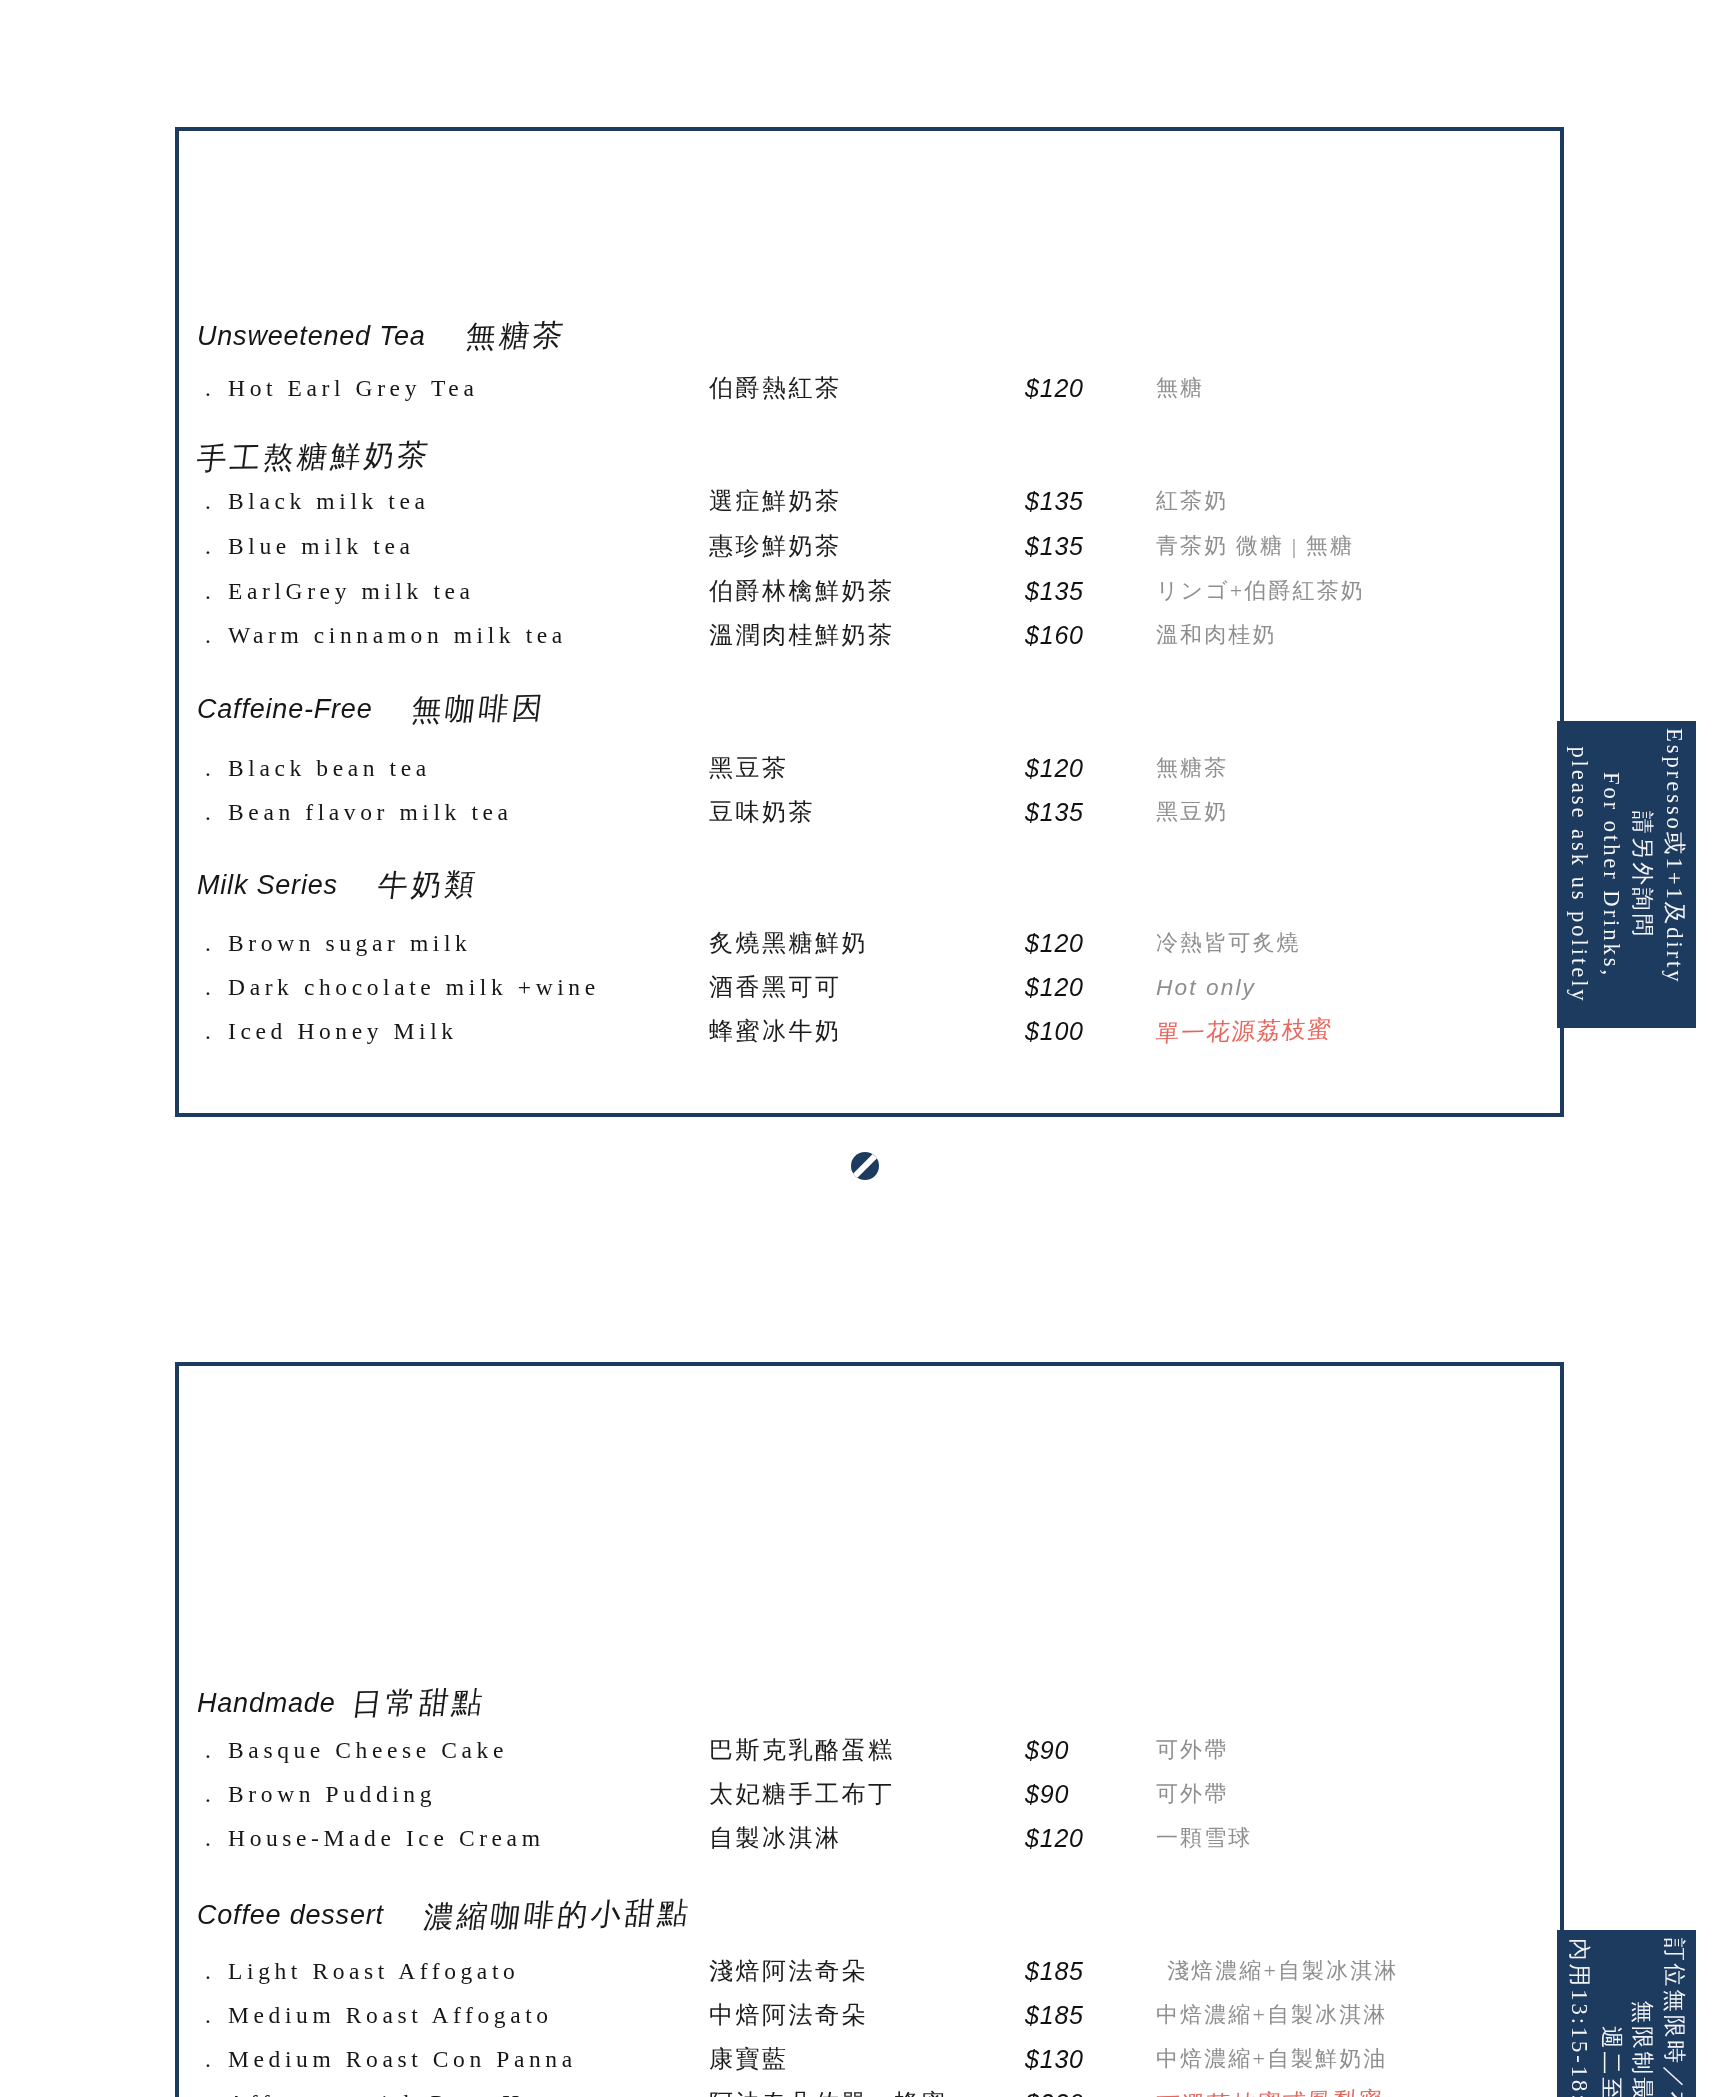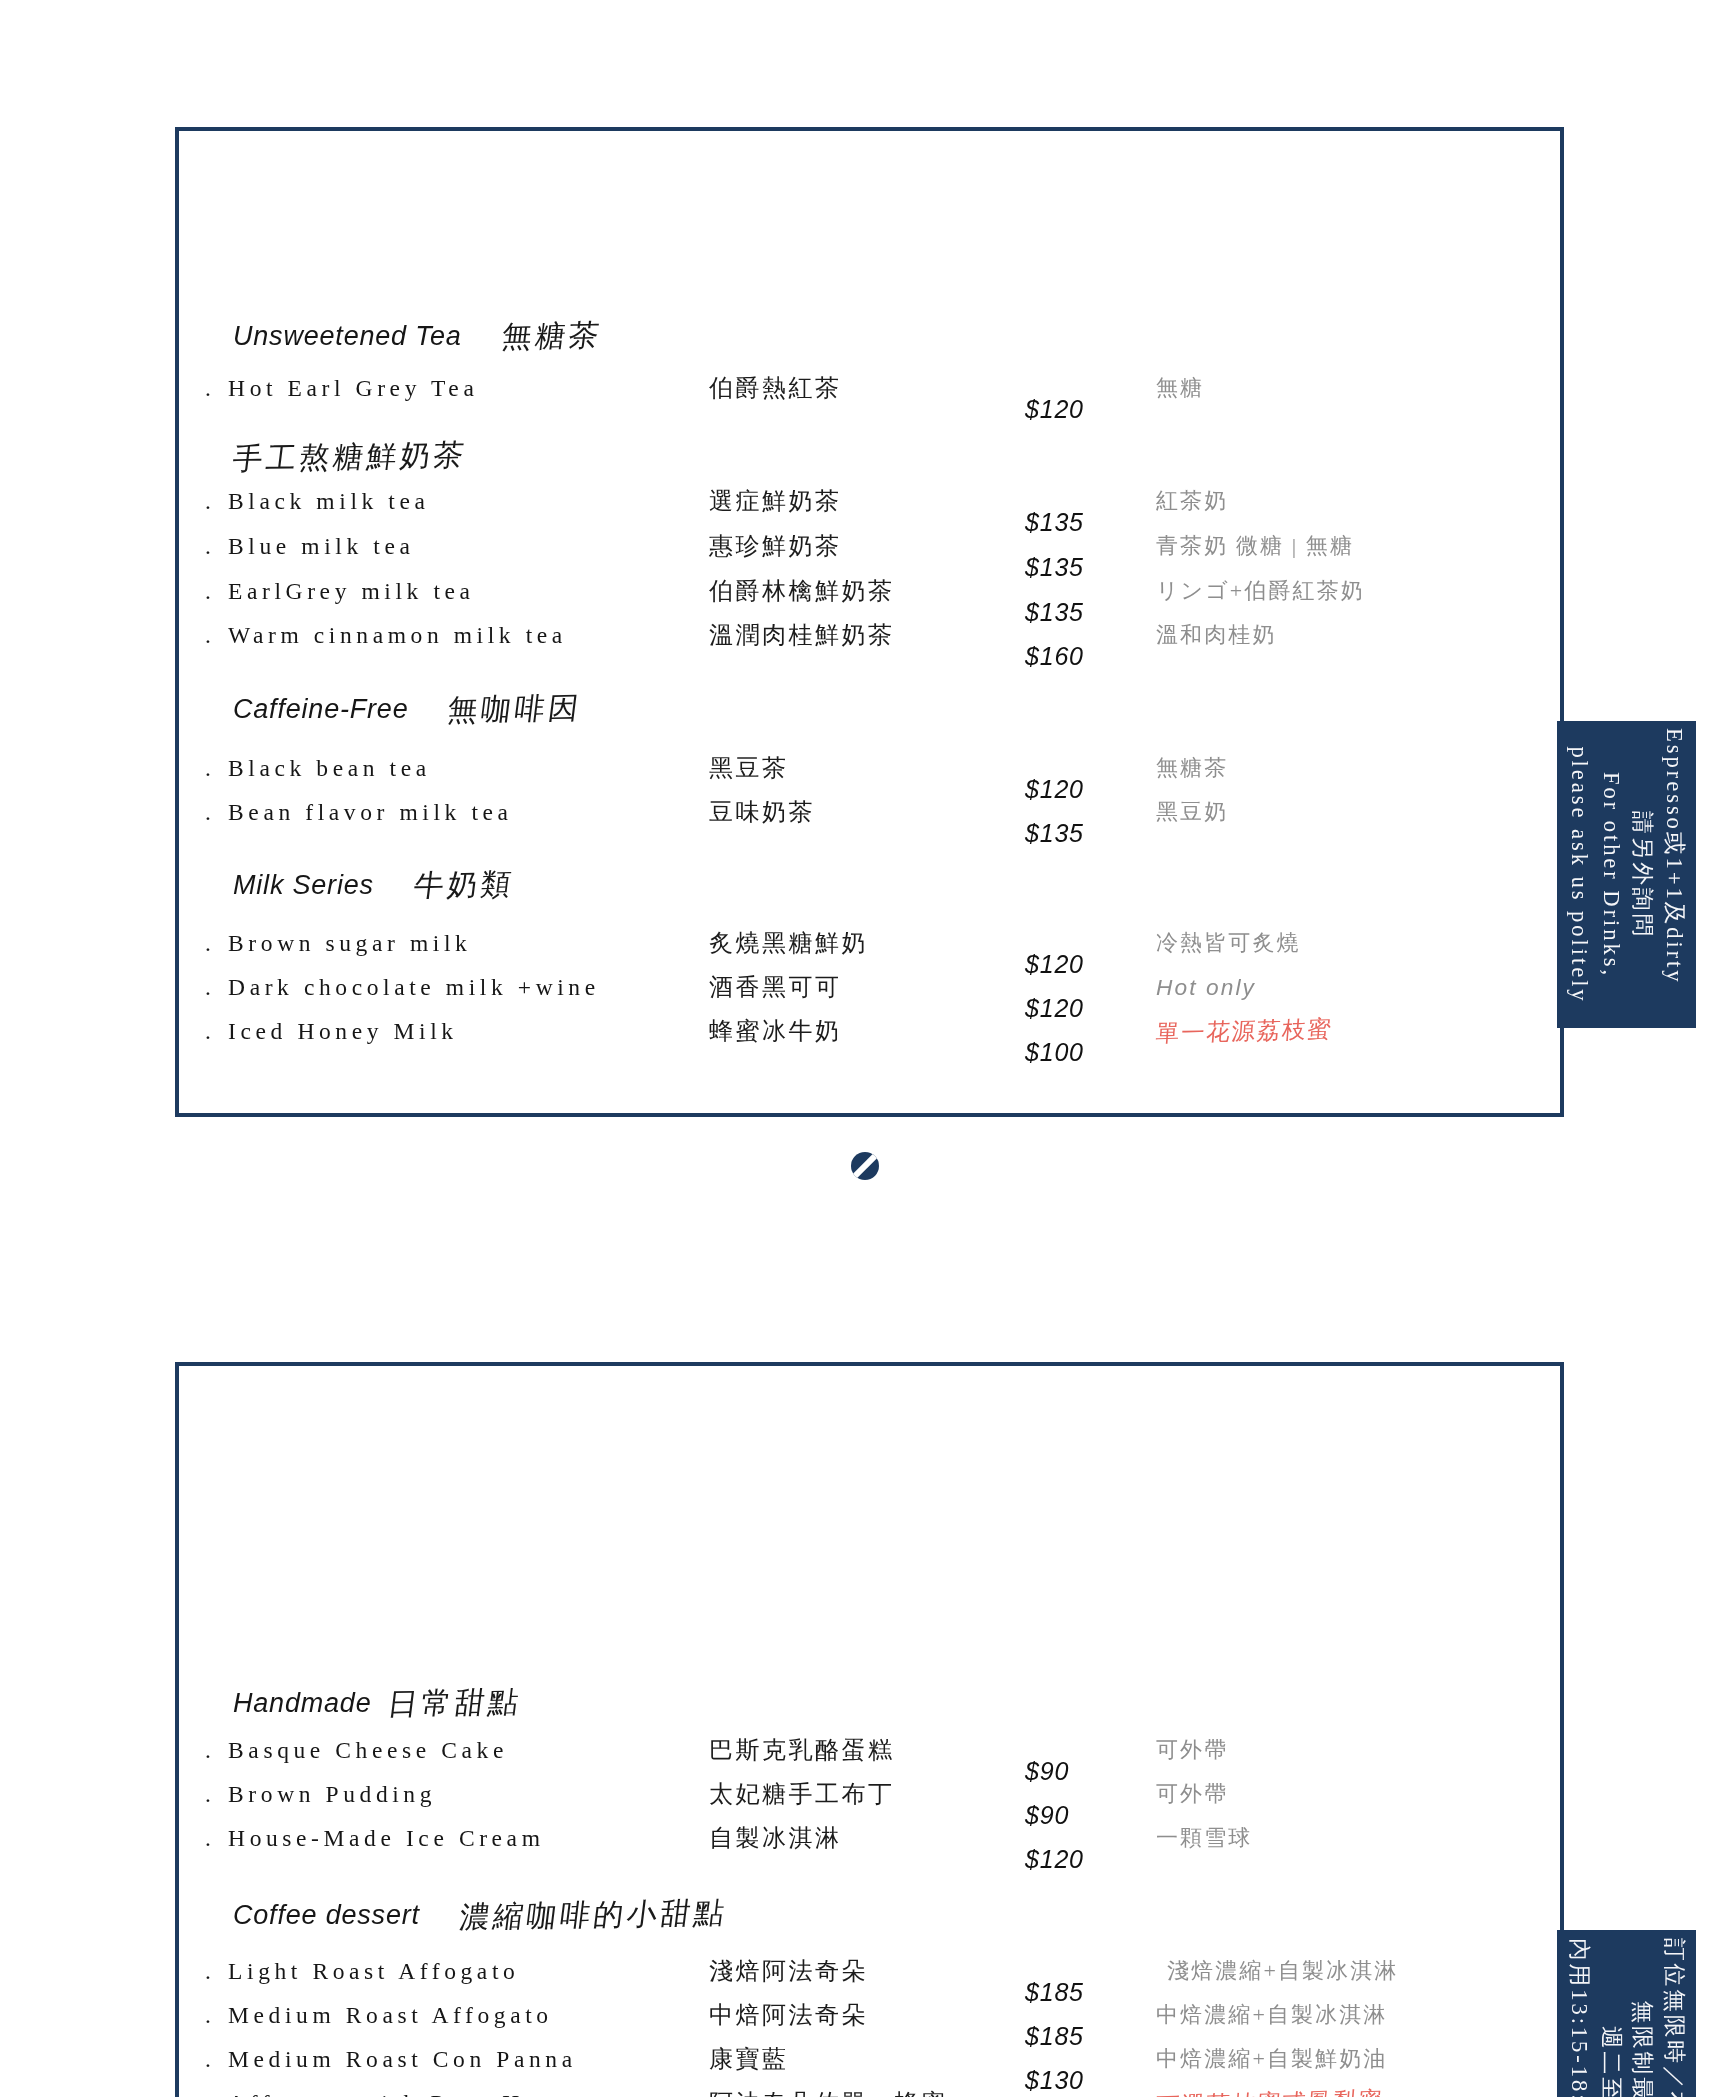--- a/index.html
+++ b/index.html
@@ -43,21 +43,20 @@
     line-height:31px;
   }
   .sb-left{text-align:left;}
   .sb-center{text-align:center;}
 
   .hdr{
     position:absolute;
     display:flex;align-items:center;gap:40px;
     white-space:nowrap;line-height:46px;height:46px;
     z-index:2;
-    margin-left:36px;
   }
   .hdr-en{
     font-family:"Liberation Sans","DejaVu Sans",sans-serif;
     font-style:italic;
     font-size:27px;
     letter-spacing:0.8px;
     color:#161616;
   }
   .hdr-zh{
     display:inline-block;
@@ -71,21 +70,21 @@
     height:44px;line-height:44px;
     white-space:nowrap;z-index:2;
     width:1300px;
   }
   .cell{position:absolute;top:0;height:44px;line-height:44px;white-space:nowrap;}
   .cell-en{left:8px;font-size:23.5px;letter-spacing:4.6px;color:#161616;}
   .cell-en .dot{display:inline-block;margin-right:12.6px;}
   .cell-zh{font-size:24px;letter-spacing:2.5px;color:#1c1c1c;}
   .cell-price{
     font-family:"Liberation Sans","DejaVu Sans",sans-serif;
-    font-style:italic;font-size:25px;letter-spacing:0.8px;color:#111111;margin-top:21px;
+    font-style:italic;font-size:25px;letter-spacing:0.8px;color:#111111;
   }
   .cell-note{font-size:22px;letter-spacing:2.1px;color:#8e8e8e;}
   .note-latin{font-family:"Liberation Sans","DejaVu Sans",sans-serif;font-style:italic;font-size:22.7px;}
   .note-red{display:inline-block;color:#e8655c;font-size:23.5px;transform:skewX(-6deg) rotate(-1.5deg);letter-spacing:1.7px;}
 
   .logo{
     position:absolute;width:28px;height:28px;border-radius:50%;
     background:#1d3a5f;overflow:hidden;z-index:2;
   }
   .logo::after{

